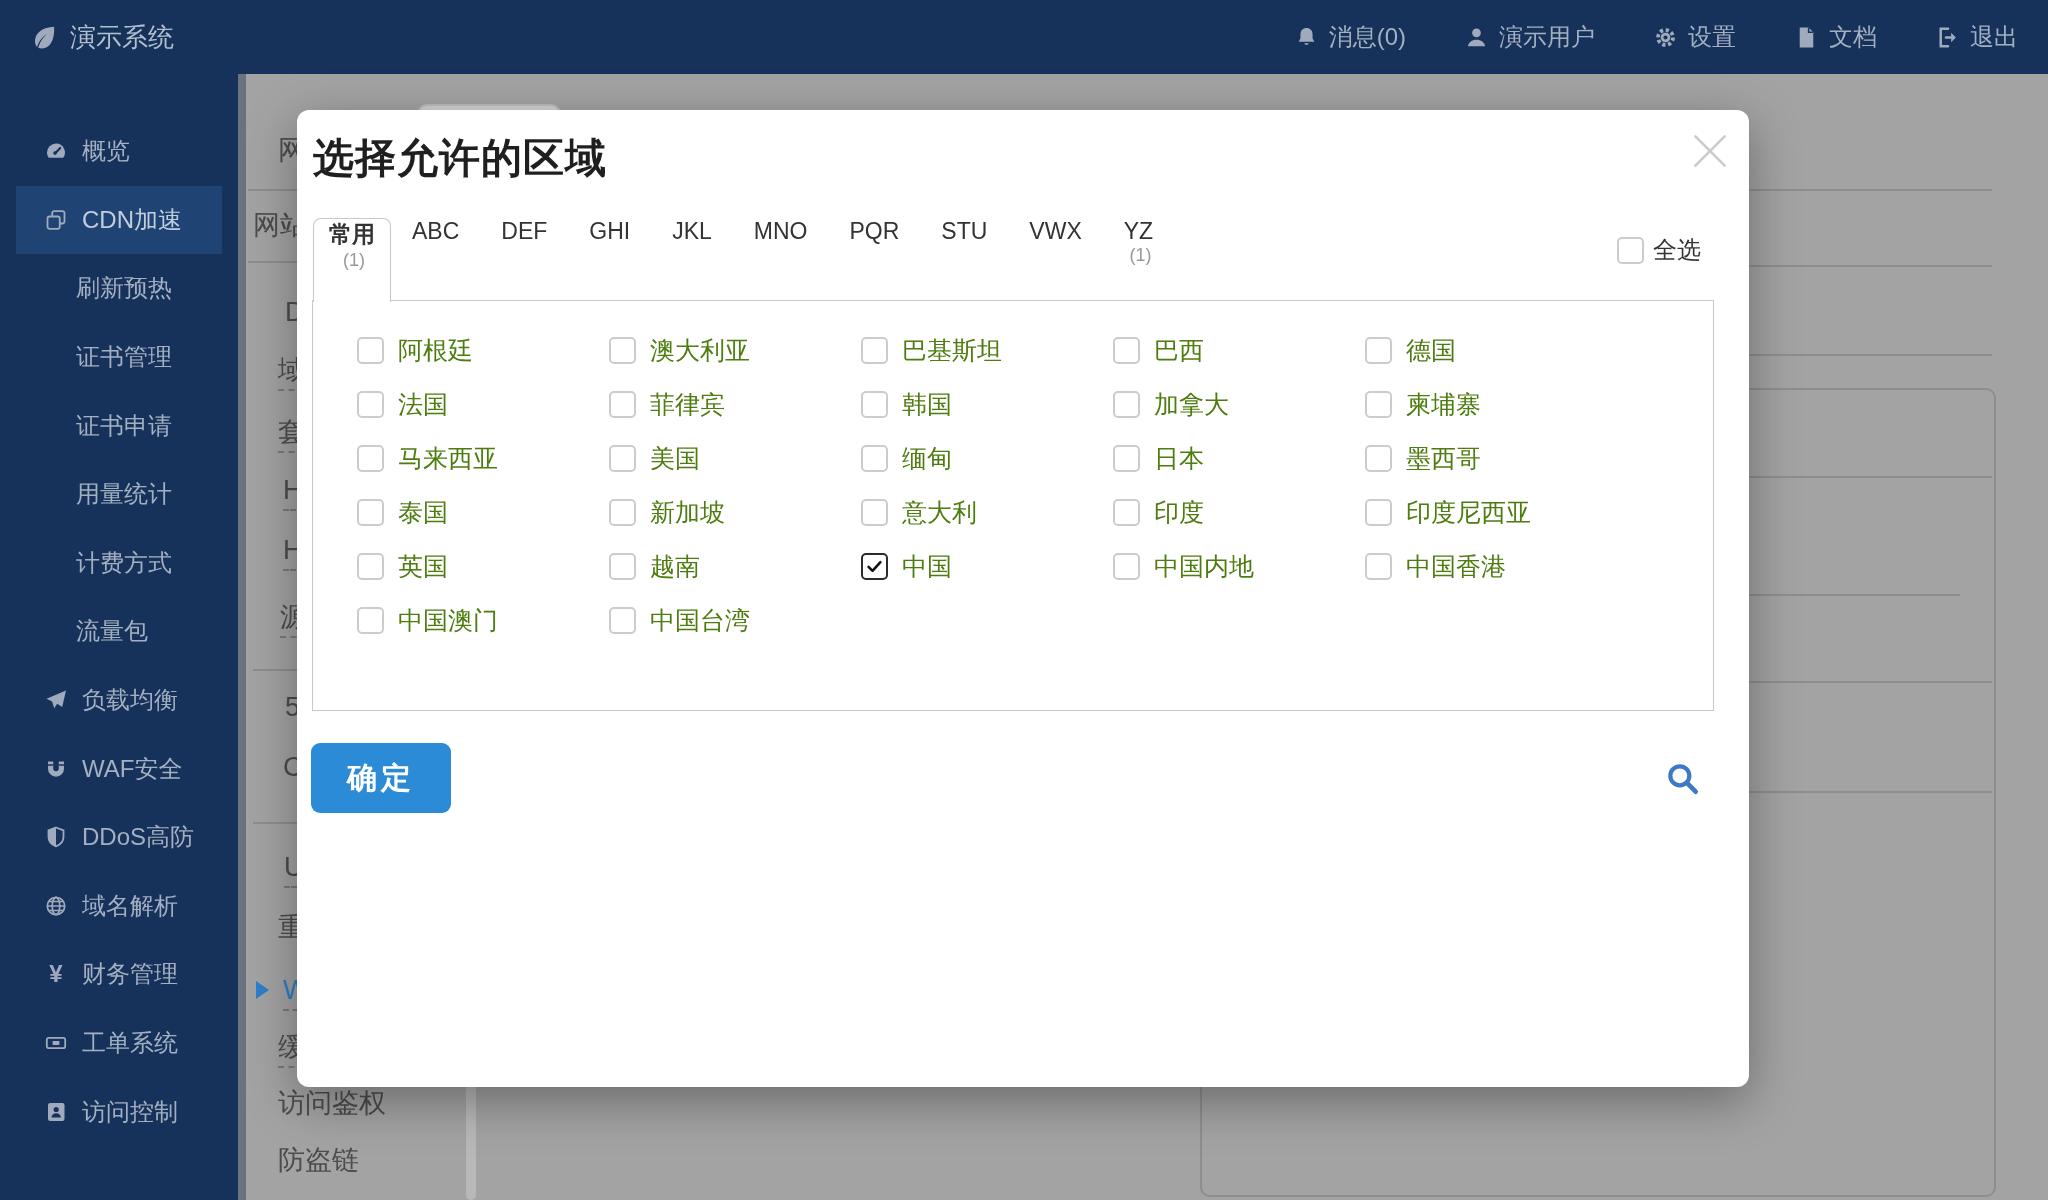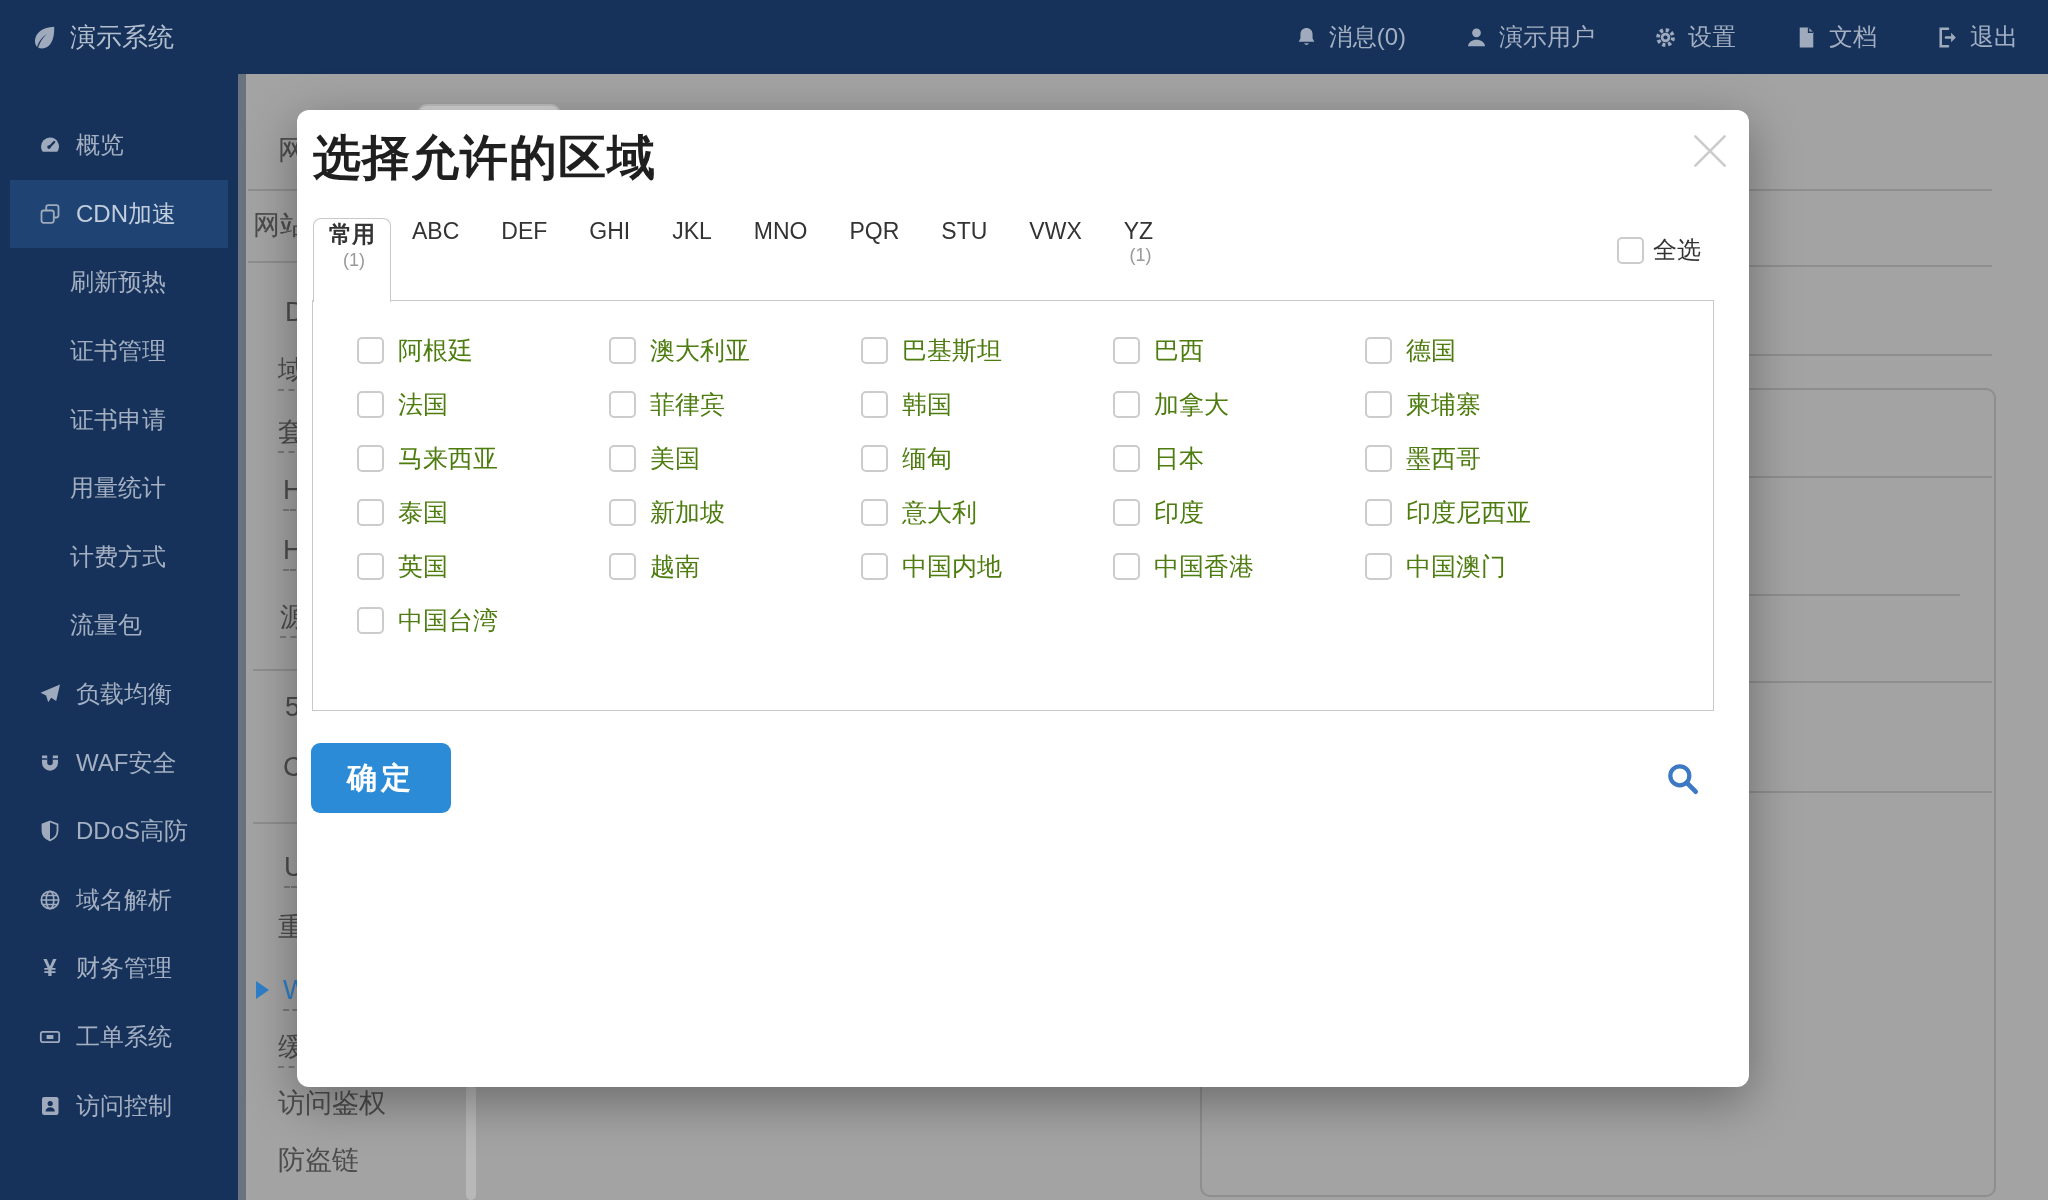--- a/index.html
+++ b/index.html
@@ -9,42 +9,42 @@
   
   .topbar{position:absolute;left:0;top:0;width:2048px;height:74px;background:#16325b;z-index:30;display:flex;align-items:center;justify-content:space-between;}
   .brand{display:flex;align-items:center;gap:13px;padding-left:30px;color:#b4bfce;font-size:26px;}
   .brand svg{width:27px;height:27px;display:block;}
   .top-menu{display:flex;align-items:center;gap:58px;padding-right:30px;}
   .top-item{display:flex;align-items:center;gap:10px;color:#a4b0c2;font-size:24px;cursor:pointer;}
   .top-item svg{width:25px;height:25px;display:block;}
 
   
   .sidebar{position:absolute;left:0;top:74px;width:238px;height:1126px;background:#16325b;z-index:30;}
-  .side-list{list-style:none;margin:10px;padding:27px 0 0 0;}
+  .side-list{list-style:none;margin:16px;padding:27px 0 0 0;}
   .side-item{height:68.6px;display:flex;align-items:center;gap:14px;padding-left:28px;color:#a4b0c2;font-size:24px;cursor:pointer;}
   .side-item.active{background:#1f4373;color:#c2cddd;}
   .side-item.sub{padding-left:60px;}
   .side-item svg{width:24px;height:24px;display:block;flex:none;}
   .txt-icon{width:24px;text-align:center;font-size:24px;font-weight:700;color:#9fabbd;flex:none;}
 
   
   .content{position:absolute;inset:0;z-index:1;background:#a3a3a3;}
   .left-edge{position:absolute;left:238px;top:74px;width:8px;height:1126px;background:rgba(18,42,76,.4);}
   .frag{position:absolute;font-size:27px;line-height:32px;color:#4c4c4c;white-space:nowrap;}
   .frag.dashed{border-bottom:2px dashed #7a7a7a;padding-bottom:3px;}
   .frag.link{color:#2f7ec9;}
   .frag-arrow{position:absolute;width:0;height:0;border-left:13px solid #2f7ec9;border-top:9px solid transparent;border-bottom:9px solid transparent;}
   .hline{position:absolute;height:0;border-top:2px solid #8e8e8e;}
   .bg-pill{position:absolute;left:417px;top:104px;width:140px;height:42px;border:2px solid #bdbdbd;border-radius:10px;background:#d2d2d2;}
   .bg-box{position:absolute;left:1200px;top:388px;width:792px;height:805px;border:2px solid #8e8e8e;border-radius:10px;}
   .bg-scrollbar{position:absolute;left:466px;top:1085px;width:10px;height:115px;background:#b8b8b8;border-radius:5px;}
 
   
   .modal{position:absolute;left:297px;top:110px;width:1452px;height:977px;background:#fff;border-radius:12px;box-shadow:0 14px 50px rgba(0,0,0,.35);z-index:40;}
-  .modal-title{position:absolute;left:16px;top:26px;font-size:48px;line-height:44px;color:#1f1f1f;font-weight:600;letter-spacing:1px;}
+  .modal-title{position:absolute;left:16px;top:26px;font-size:41px;line-height:44px;color:#1f1f1f;font-weight:600;letter-spacing:1px;}
   .modal-close{position:absolute;top:18px;right:14px;width:50px;height:50px;cursor:pointer;display:flex;align-items:center;justify-content:center;}
   .modal-close svg{width:46px;height:46px;}
 
   .tabs{position:absolute;left:16px;top:108px;height:82px;display:flex;align-items:stretch;z-index:2;}
   .tab{display:flex;align-items:center;padding:0 21px;font-size:23px;color:#333;cursor:pointer;flex-direction:column;}
   .tab .cnt{font-size:18px;color:#999;margin-left:4px;font-weight:400;}
   .tab.active{border:1px solid #c9c9c9;border-bottom:none;border-radius:8px 8px 0 0;background:#fff;font-weight:700;padding:0 15px;height:83px;margin-bottom:-1px;}
 
   .select-all{position:absolute;top:124px;right:48px;display:flex;align-items:center;gap:9px;cursor:pointer;}
   .select-all .sa-label{font-size:24px;color:#333;}
@@ -405,20 +405,28 @@
             <span class="cb-label">印度尼西亚</span>
           </label>
         <label class="region">
             <span class="cb"></span>
             <span class="cb-label">英国</span>
           </label>
         <label class="region">
             <span class="cb"></span>
             <span class="cb-label">越南</span>
           </label>
+        <label class="region checked">
+            <span class="cb">
+              <svg viewBox="0 0 24 24">
+                <path d="M4.5 12.5l5 5 10-11" fill="none" stroke="#111" stroke-width="3.2" stroke-linecap="round" stroke-linejoin="round"></path>
+              </svg>
+            </span>
+            <span class="cb-label">中国</span>
+          </label>
         <label class="region">
             <span class="cb"></span>
             <span class="cb-label">中国内地</span>
           </label>
         <label class="region">
             <span class="cb"></span>
             <span class="cb-label">中国香港</span>
           </label>
         <label class="region">
             <span class="cb"></span>

